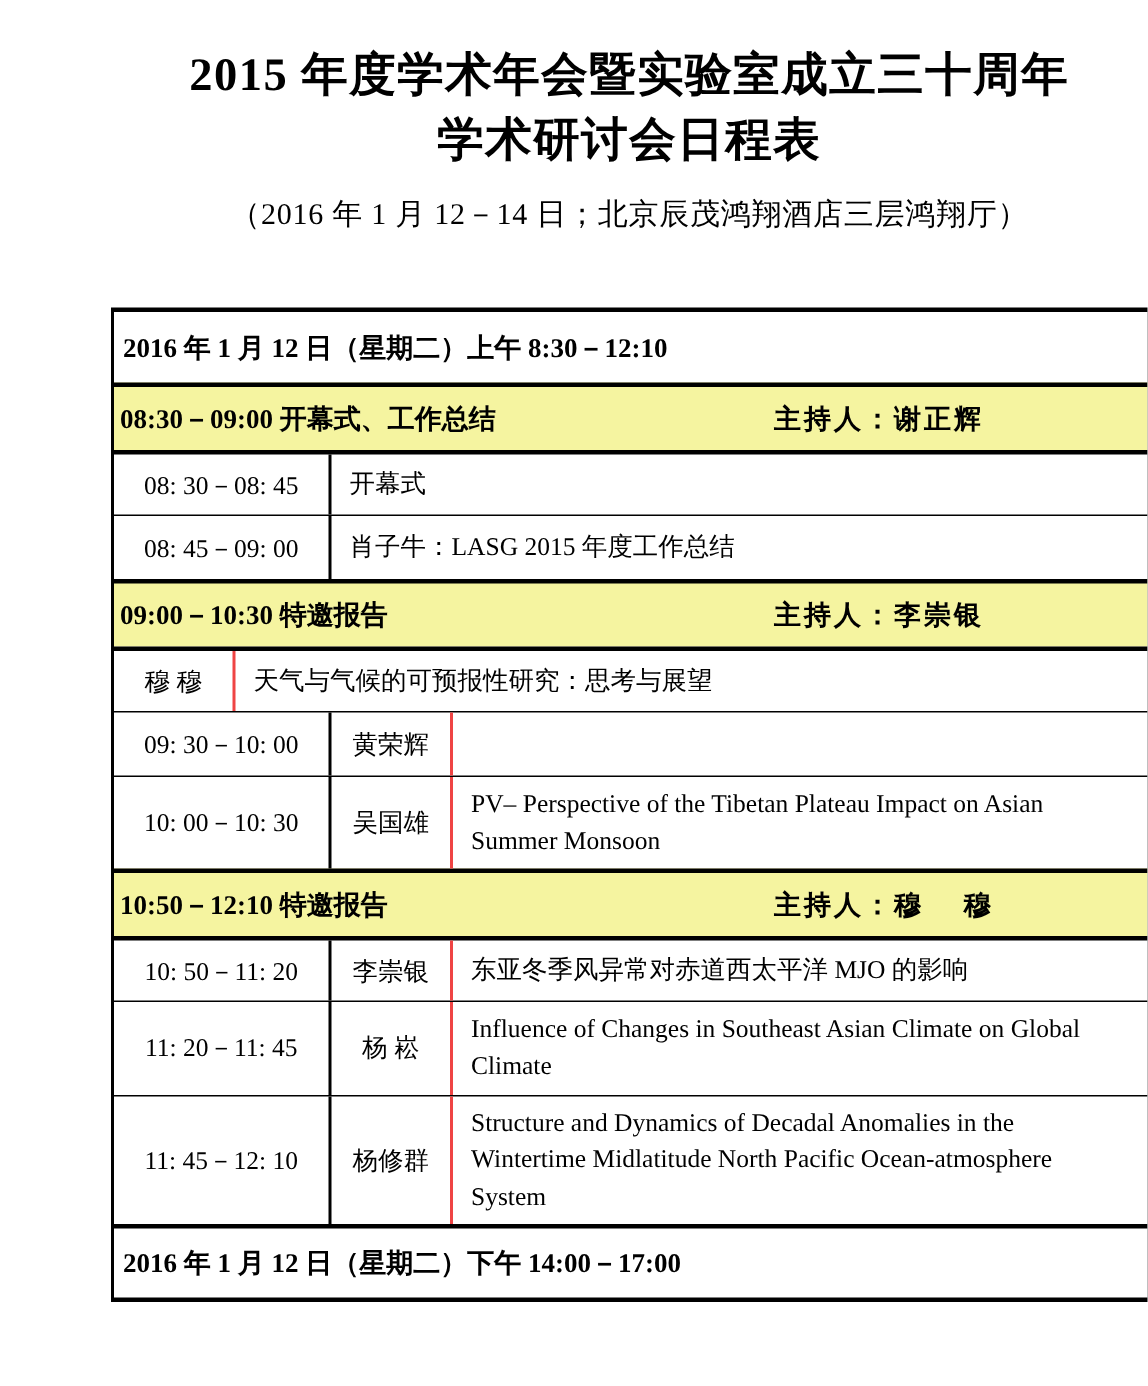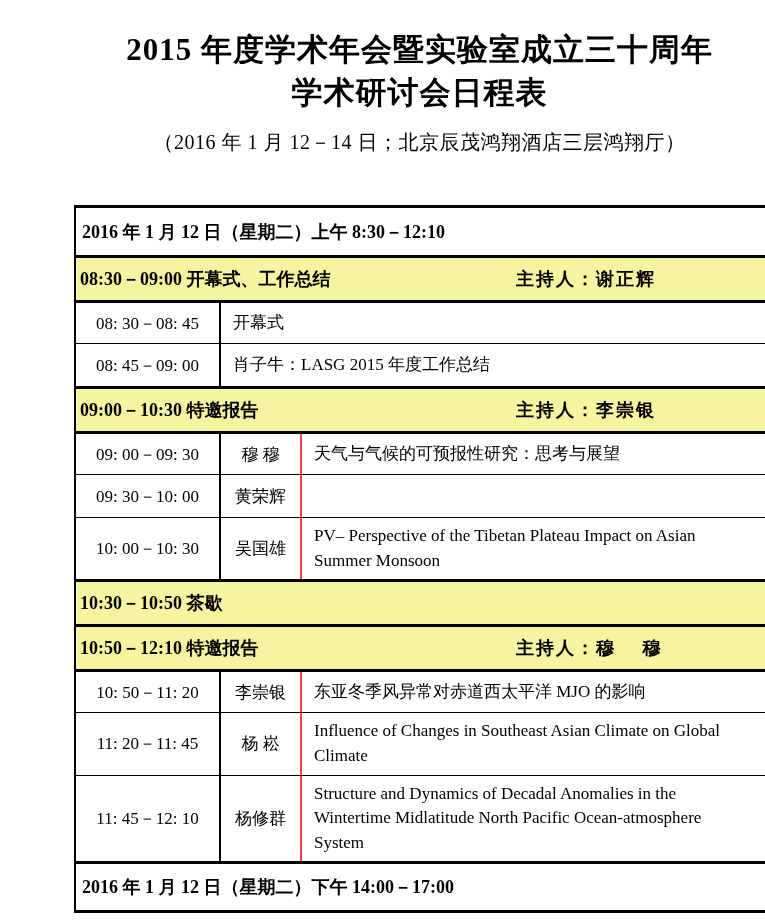--- a/index.html
+++ b/index.html
@@ -110,39 +110,35 @@
       <div class="cell-time">08: 45－09: 00</div>
       <div class="cell-content">肖子牛：LASG 2015 年度工作总结</div>
     </div>
 
     <div class="row row-section heavy">
       <span class="sec-label">09:00－10:30 特邀报告</span>
       <span class="sec-host">主持人：李崇银</span>
     </div>
 
     <div class="row row-talk heavy">
-      <div class="cell-time">09: 00－09: 30</div>
       <div class="cell-speaker">穆 穆</div>
       <div class="cell-title">天气与气候的可预报性研究：思考与展望</div>
     </div>
 
     <div class="row row-talk">
       <div class="cell-time">09: 30－10: 00</div>
       <div class="cell-speaker">黄荣辉</div>
     </div>
 
     <div class="row row-talk">
       <div class="cell-time">10: 00－10: 30</div>
       <div class="cell-speaker">吴国雄</div>
       <div class="cell-title">PV– Perspective of the Tibetan Plateau Impact on Asian Summer Monsoon</div>
     </div>
 
-    <div class="row row-break heavy">
-      <span>10:30－10:50 茶歇</span>
-    </div>
 
     <div class="row row-section heavy">
       <span class="sec-label">10:50－12:10 特邀报告</span>
       <span class="sec-host">主持人：穆　 穆</span>
     </div>
 
     <div class="row row-talk heavy">
       <div class="cell-time">10: 50－11: 20</div>
       <div class="cell-speaker">李崇银</div>
       <div class="cell-title">东亚冬季风异常对赤道西太平洋 MJO 的影响</div>

